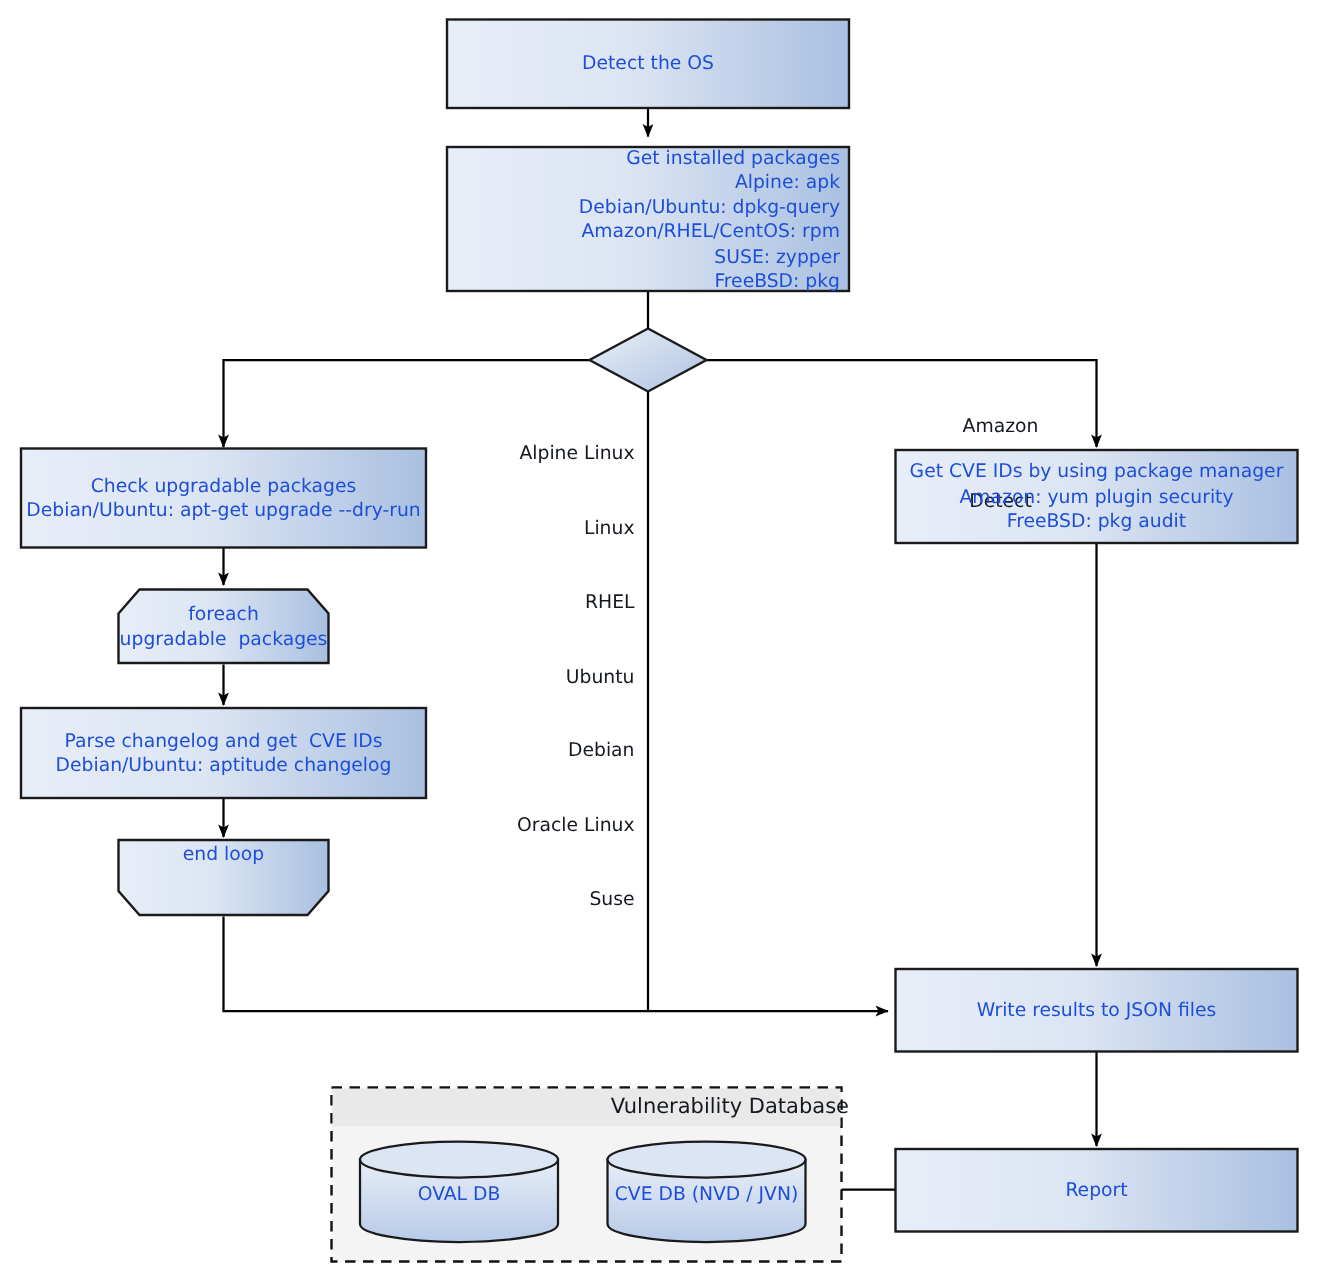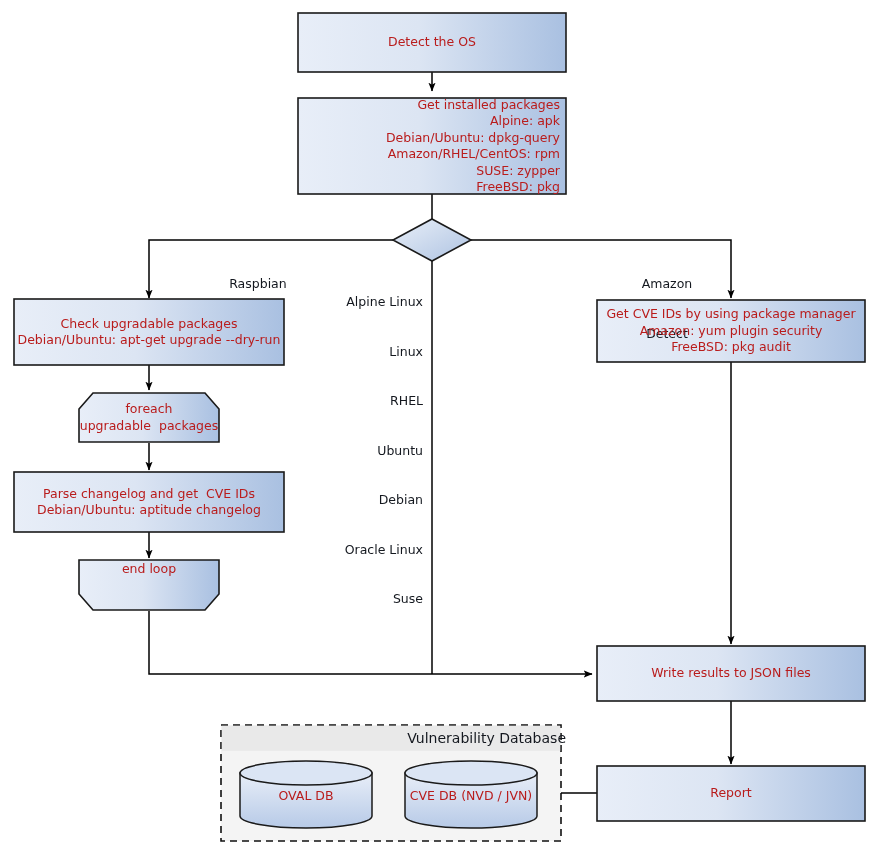--- a/index.html
+++ b/index.html
@@ -29,21 +29,21 @@
   }
   .node-text {
     position: absolute;
     box-sizing: border-box;
     display: flex;
     flex-direction: column;
     justify-content: center;
     pointer-events: none;
     font-size: 12.5px;
     line-height: 16.5px;
-    color: #b91c1c;
+    color: #1d4ed8;
     white-space: pre;
   }
   .node-text.center { align-items: center; text-align: center; }
   .node-text.right  { align-items: flex-end; text-align: right; padding-right: 6px; }
   .edge-label {
     position: absolute;
     font-size: 12.5px;
     line-height: 16.5px;
     color: #14181f;
     white-space: pre;
@@ -166,23 +166,20 @@
 
   <div class="node-text right" style="left:298px; top:98px; width:268px; height:96px;">
     <span>Get installed packages</span>
     <span>Alpine: apk</span>
     <span>Debian/Ubuntu: dpkg-query</span>
     <span>Amazon/RHEL/CentOS: rpm</span>
     <span>SUSE: zypper</span>
     <span>FreeBSD: pkg</span>
   </div>
 
-  <div class="edge-label center" style="left:152px; top:259px; width:196px;">
-    <span>Raspbian</span>
-  </div>
 
   <div class="edge-label right" style="left:263px; top:261px; width:160px;">
     <div>Alpine Linux</div>
     <div>Linux</div>
     <div>RHEL</div>
     <div>Ubuntu</div>
     <div>Debian</div>
     <div>Oracle Linux</div>
     <div>Suse</div>
   </div>

